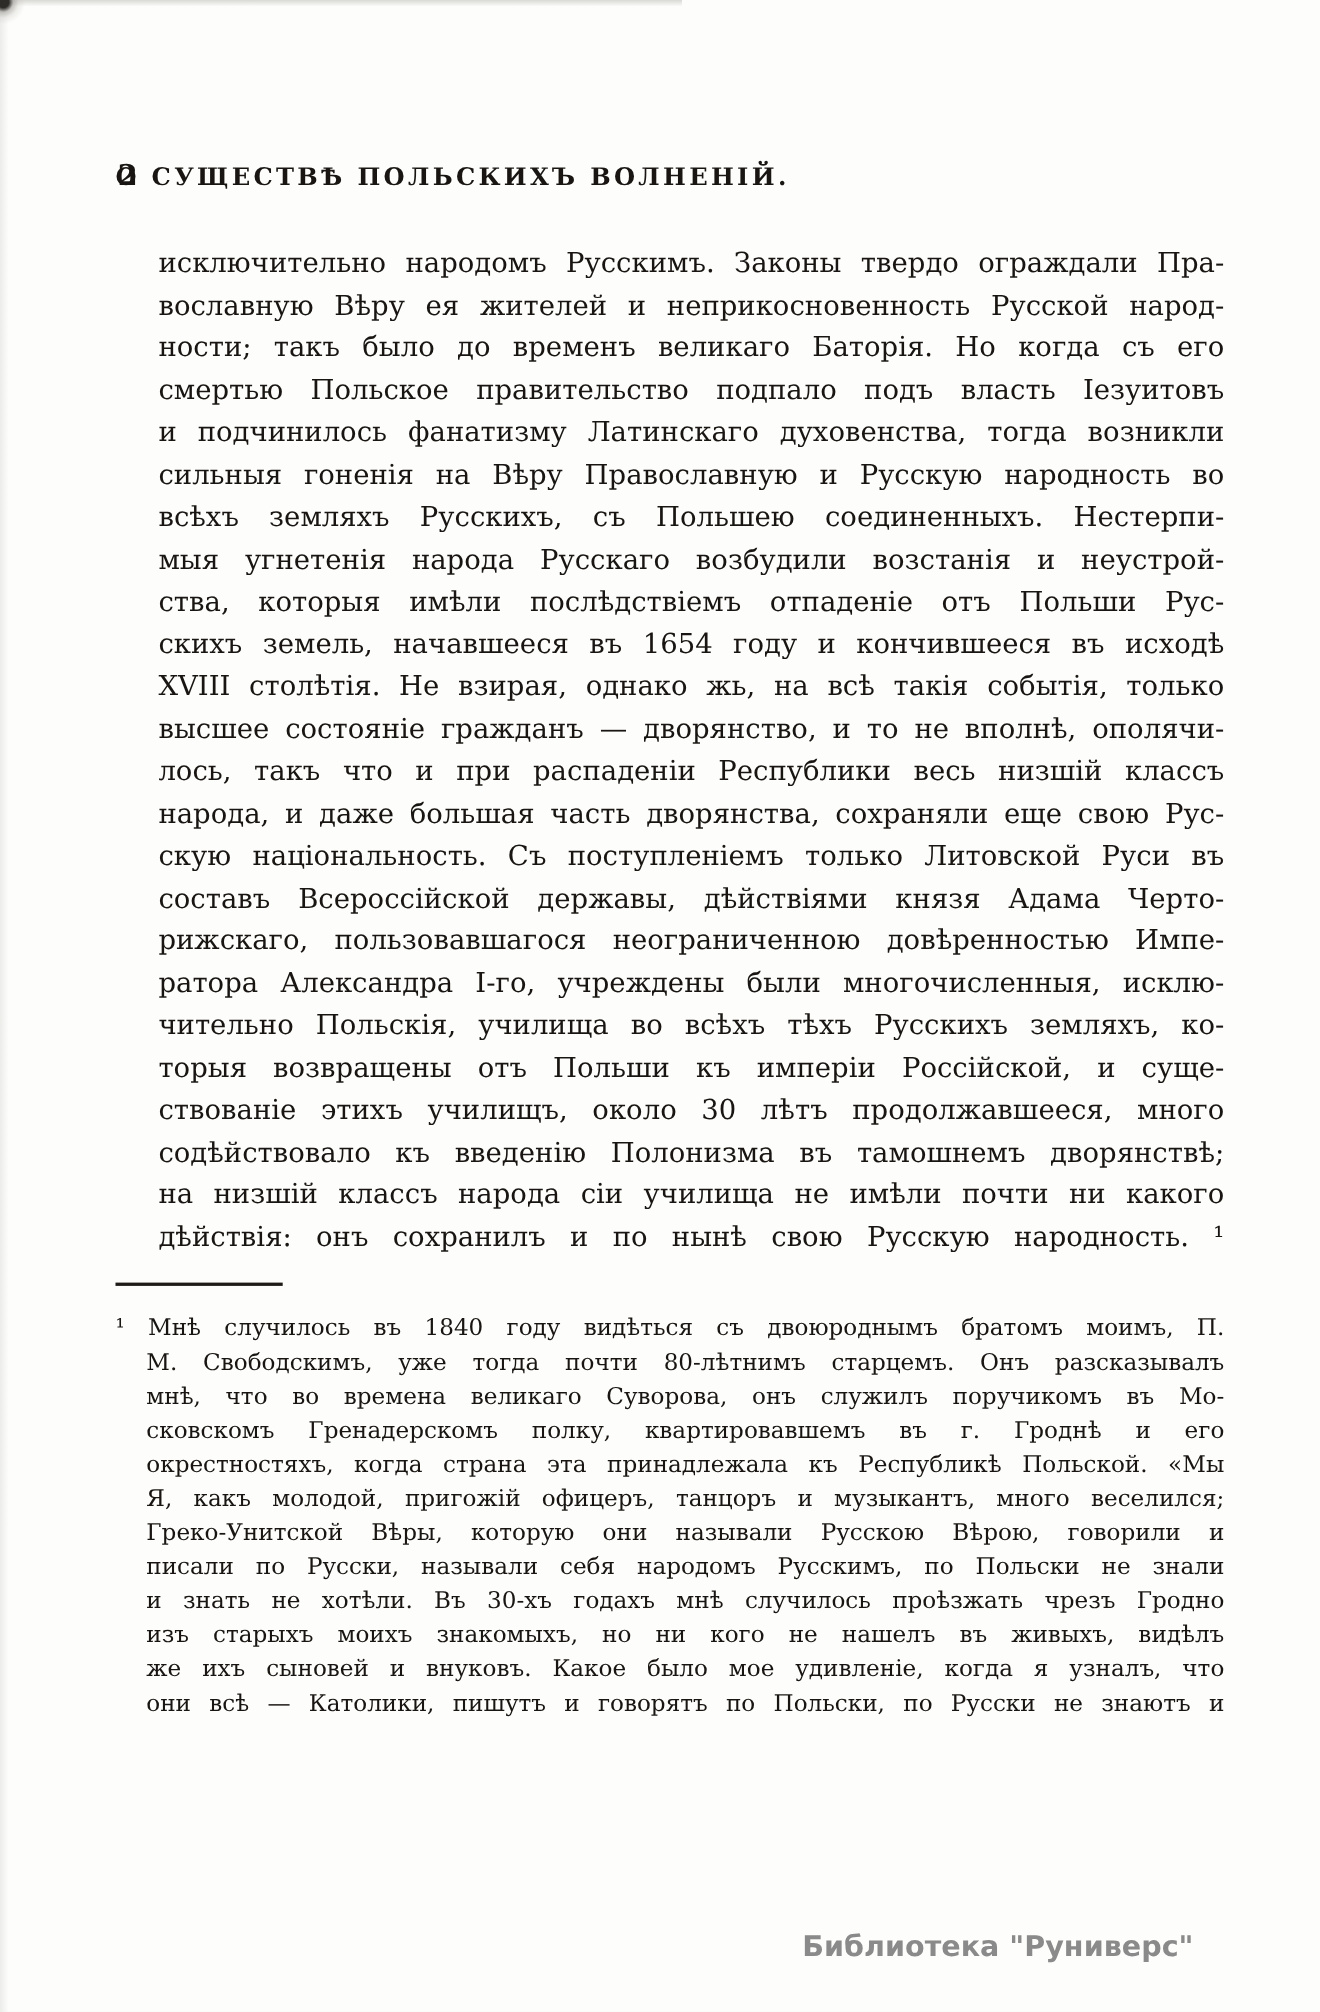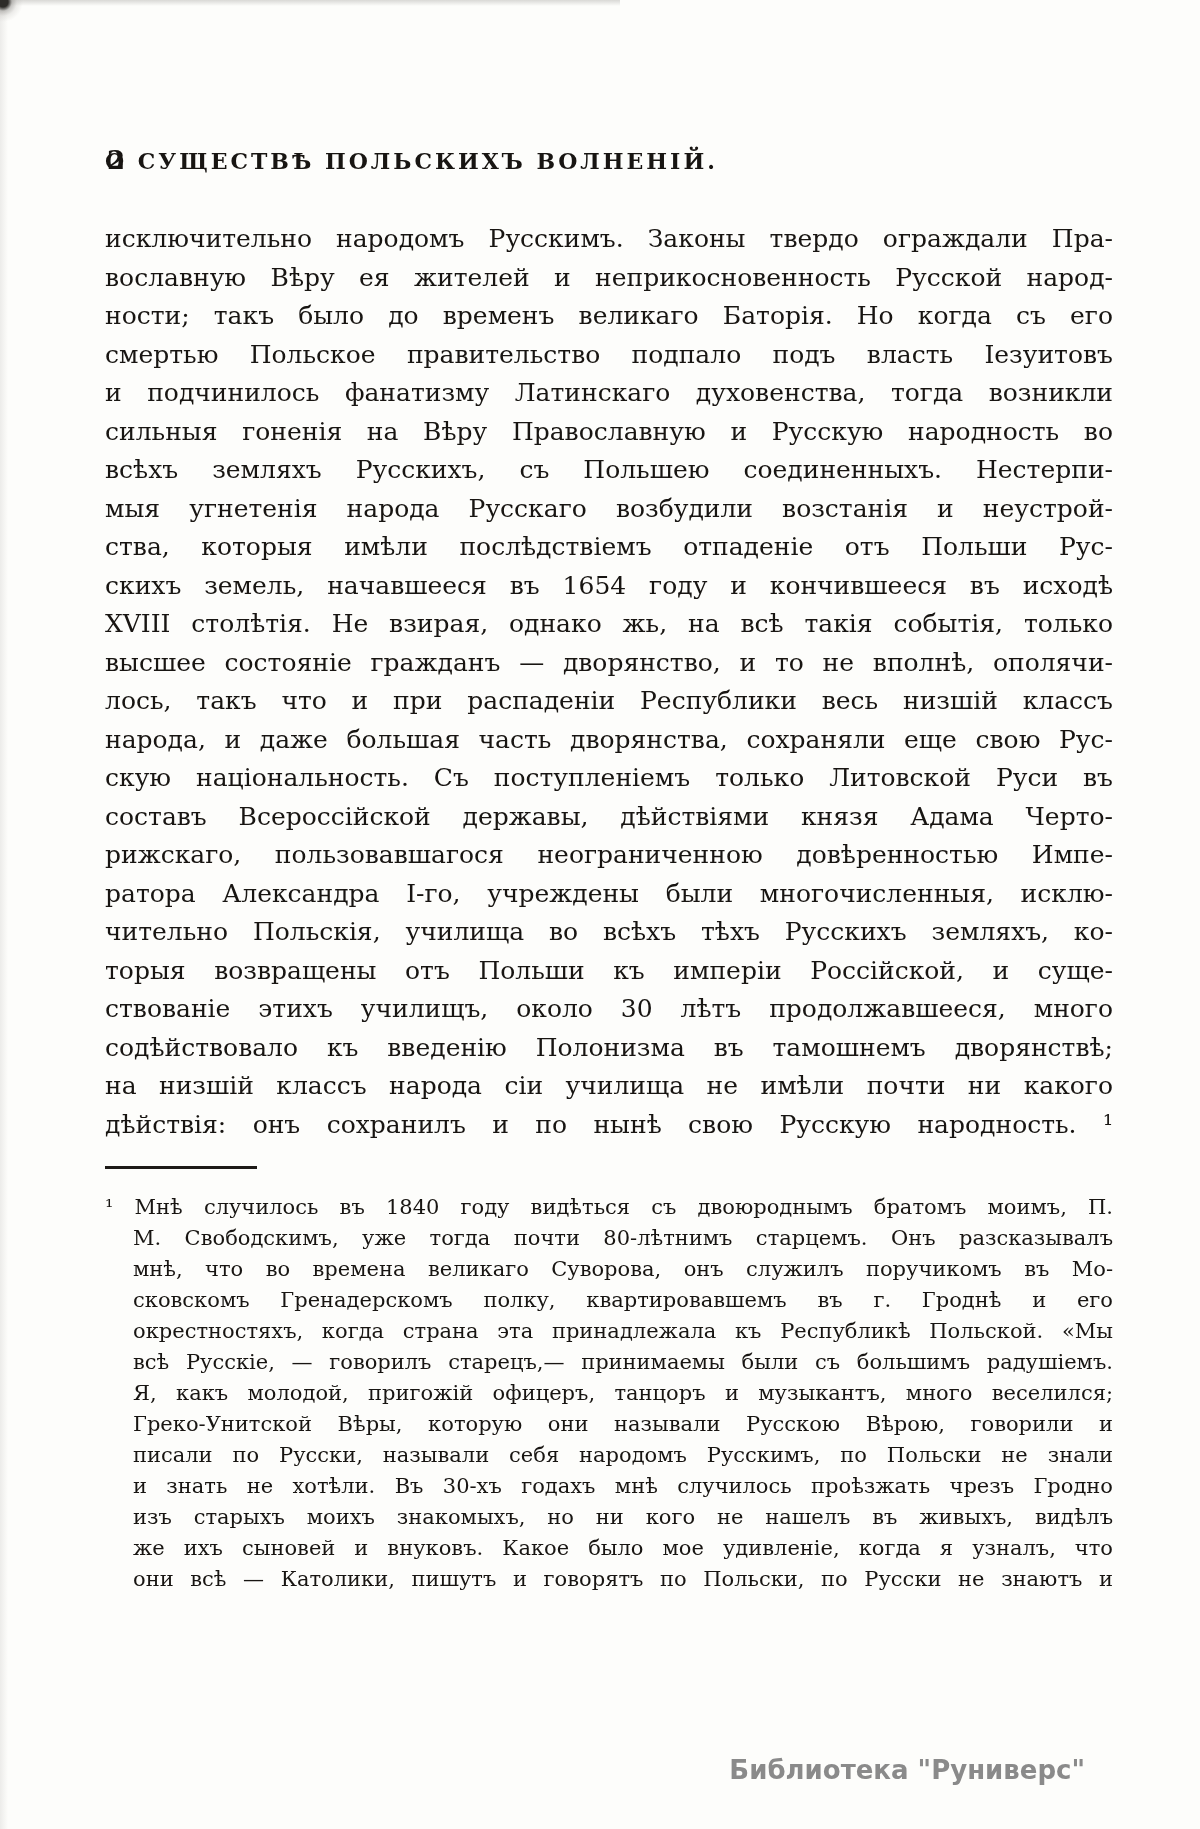--- a/index.html
+++ b/index.html
@@ -49,20 +49,21 @@
     left: 105px;
     width: 1008px;
   }
   .body-line {
     font-size: 25px;
     line-height: 38.5px;
     height: 38.5px;
     text-align: justify;
     text-align-last: justify;
     white-space: normal;
+    margin-left: 39px;
   }
   .footnote-rule {
     position: absolute;
     top: 1166px;
     left: 105px;
     width: 152px;
     height: 3px;
     background: #1d1a17;
   }
   .footnote {
@@ -133,21 +134,20 @@
 
   <div class="footnote-rule"></div>
 
   <div class="footnote">
 
   <div class="footnote-line">¹ Мнѣ случилось въ 1840 году видѣться съ двоюроднымъ братомъ моимъ, П.</div>
       <div class="footnote-line">М. Свободскимъ, уже тогда почти 80-лѣтнимъ старцемъ. Онъ разсказывалъ</div>
       <div class="footnote-line">мнѣ, что во времена великаго Суворова, онъ служилъ поручикомъ въ Мо-</div>
       <div class="footnote-line">сковскомъ Гренадерскомъ полку, квартировавшемъ въ г. Гроднѣ и его</div>
       <div class="footnote-line">окрестностяхъ, когда страна эта принадлежала къ Республикѣ Польской. «Мы</div>
-      <div class="footnote-line">всѣ Русскіе, — говорилъ старецъ,— принимаемы были съ большимъ радушіемъ.</div>
       <div class="footnote-line">Я, какъ молодой, пригожій офицеръ, танцоръ и музыкантъ, много веселился;</div>
       <div class="footnote-line">Греко-Унитской Вѣры, которую они называли Русскою Вѣрою, говорили и</div>
       <div class="footnote-line">писали по Русски, называли себя народомъ Русскимъ, по Польски не знали</div>
       <div class="footnote-line">и знать не хотѣли. Въ 30-хъ годахъ мнѣ случилось проѣзжать чрезъ Гродно</div>
       <div class="footnote-line">изъ старыхъ моихъ знакомыхъ, но ни кого не нашелъ въ живыхъ, видѣлъ</div>
       <div class="footnote-line">же ихъ сыновей и внуковъ. Какое было мое удивленіе, когда я узналъ, что</div>
       <div class="footnote-line">они всѣ — Католики, пишутъ и говорятъ по Польски, по Русски не знаютъ и</div>
     </div>
 
   <div class="watermark" style="color: rgb(138, 138, 138);">Библиотека "Руниверс"</div>

